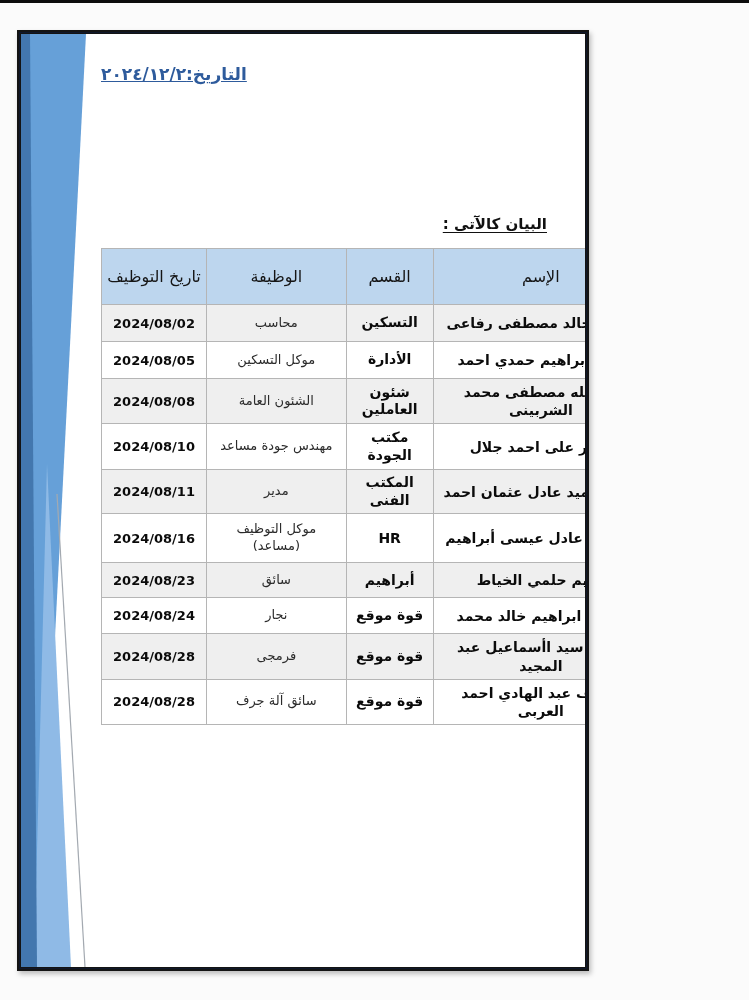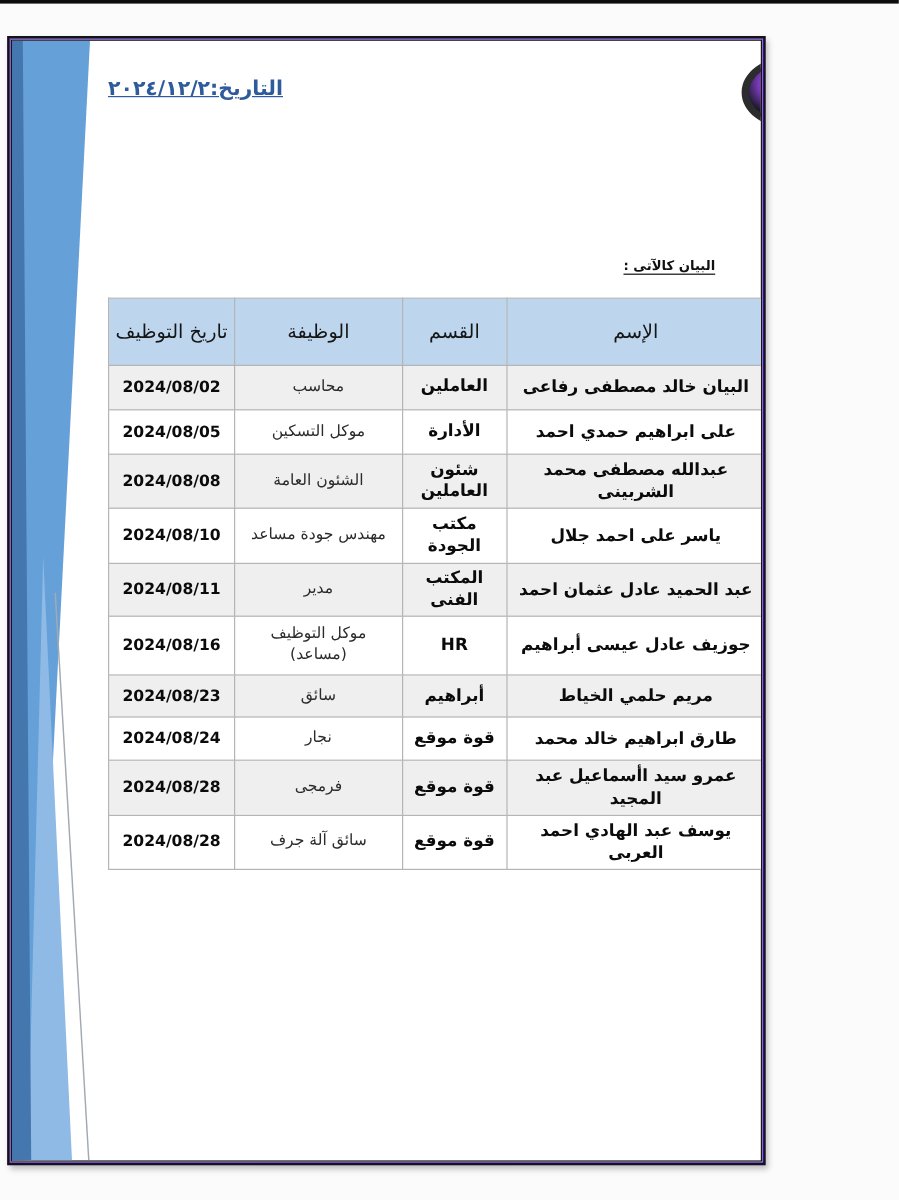--- a/index.html
+++ b/index.html
@@ -4,22 +4,22 @@
 <style>
   html,body{margin:0;padding:0;}
   body{
     width:749px;height:1000px;position:relative;overflow:hidden;
     background:#fbfbfb;
     font-family:"DejaVu Sans",sans-serif;
     -webkit-font-smoothing:antialiased;
   }
   .topbar{position:absolute;left:0;top:0;width:749px;height:3px;background:#0d0d0d;}
   .page{
-    position:absolute;left:6px;top:30px;width:632px;height:941px;
-    background:#8b5cf6;border:2px solid #141414;box-sizing:border-box;
+    position:absolute;left:17px;top:30px;width:572px;height:941px;
+    background:#0f172a;border:2px solid #141414;box-sizing:border-box;
     box-shadow:2px 3px 5px rgba(0,0,0,0.25);
   }
   .page-inner{
     position:absolute;inset:1px;border:1px solid #141414;
     overflow:hidden;background:#ffffff;
   }
   .ribbons{position:absolute;left:0;top:0;pointer-events:none;}
   .logo{
     position:absolute;left:608px;top:13px;width:80px;height:60px;
     border-radius:50%;
@@ -40,21 +40,21 @@
   .date-line{font-size:17px;text-decoration:underline;white-space:nowrap;}
   .day-line{font-size:15px;margin-top:4px;padding-left:2px;}
   .doc-title{
     position:absolute;left:130px;top:123px;width:570px;
     direction:rtl;text-align:center;
     font-size:19px;font-weight:bold;color:#0a0a0a;
   }
   .doc-title span{text-decoration:underline;text-underline-offset:4px;}
   .subtitle{
     position:absolute;right:38px;top:181px;
-    direction:rtl;font-size:11px;font-weight:bold;color:#111;
+    direction:rtl;font-size:15px;font-weight:bold;color:#111;
     text-decoration:underline;text-underline-offset:3px;
   }
   table.emp{
     position:absolute;left:80px;top:214px;width:593px;
     border-collapse:collapse;direction:rtl;
     font-family:"DejaVu Sans",sans-serif;
   }
   table.emp th,table.emp td{
     border:1px solid #b5b5b5;
     text-align:center;vertical-align:middle;
@@ -116,21 +116,21 @@
           <th>الإسم</th>
           <th>القسم</th>
           <th>الوظيفة</th>
           <th>تاريخ التوظيف</th>
         </tr>
       </thead>
       <tbody>
           <tr style="height: 37px;">
             <td class="c-no">1</td>
             <td class="c-name">البيان خالد مصطفى رفاعى</td>
-            <td class="c-dept">العاملين</td>
+            <td class="c-dept">التسكين</td>
             <td class="c-job">محاسب</td>
             <td class="c-date">2024/08/02</td>
           </tr>
           <tr style="height: 37px;">
             <td class="c-no">2</td>
             <td class="c-name">على ابراهيم حمدي احمد</td>
             <td class="c-dept">الأدارة</td>
             <td class="c-job">موكل التسكين</td>
             <td class="c-date">2024/08/05</td>
           </tr>

